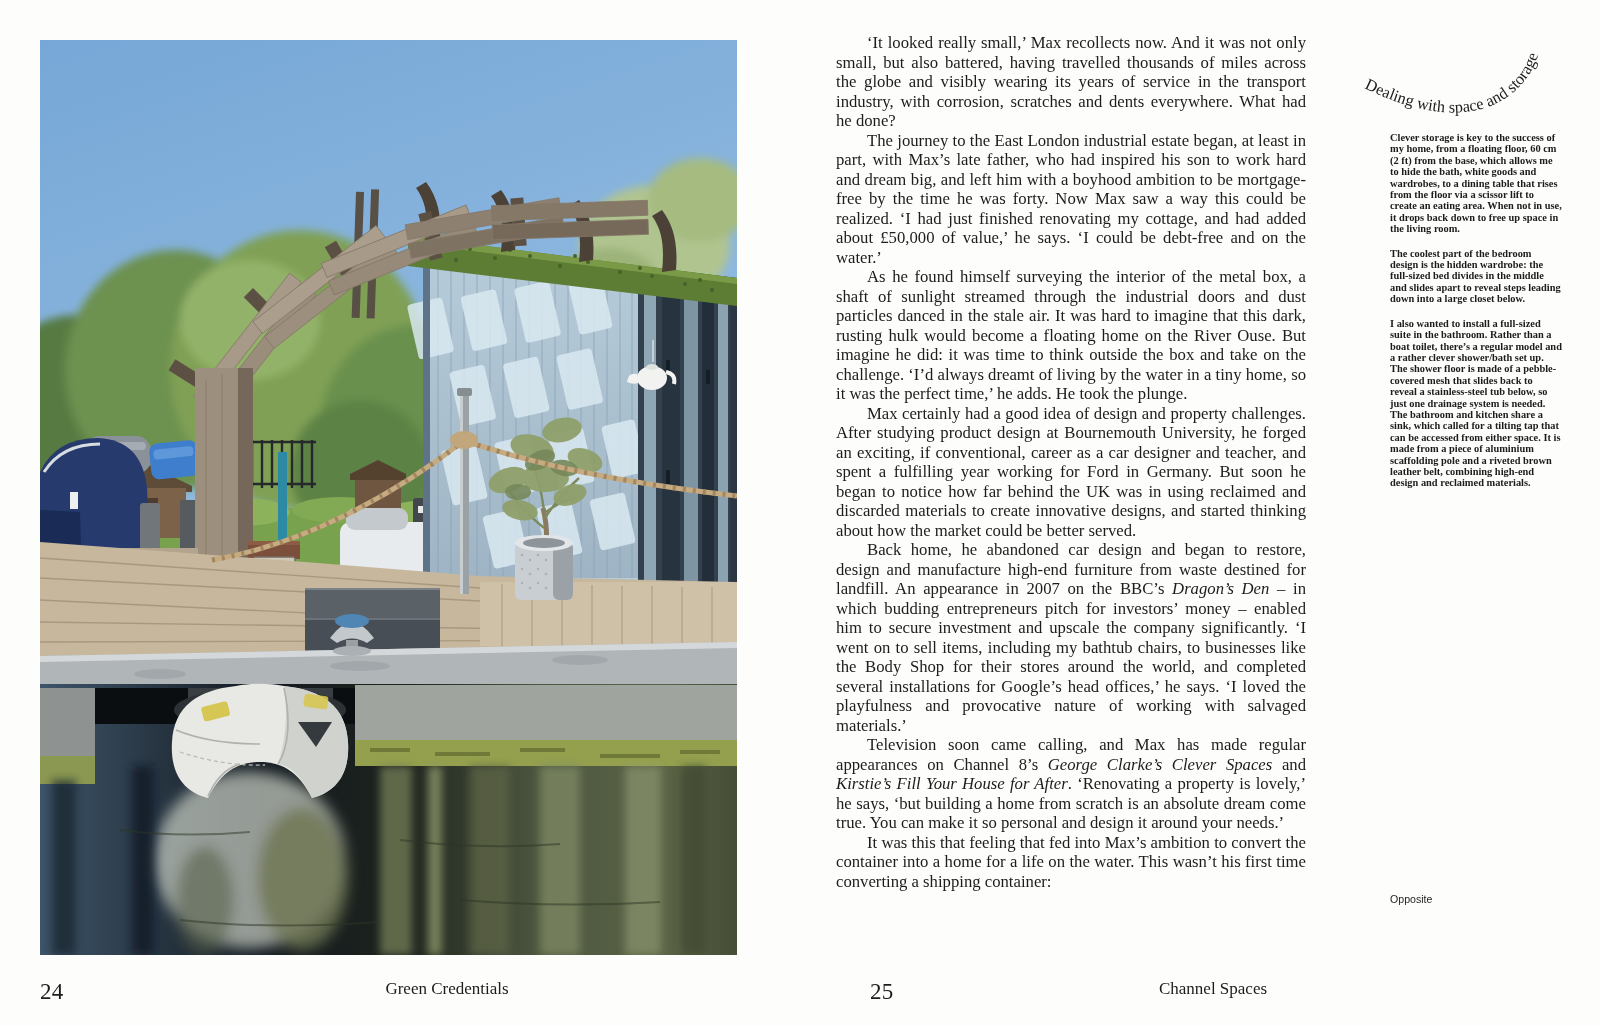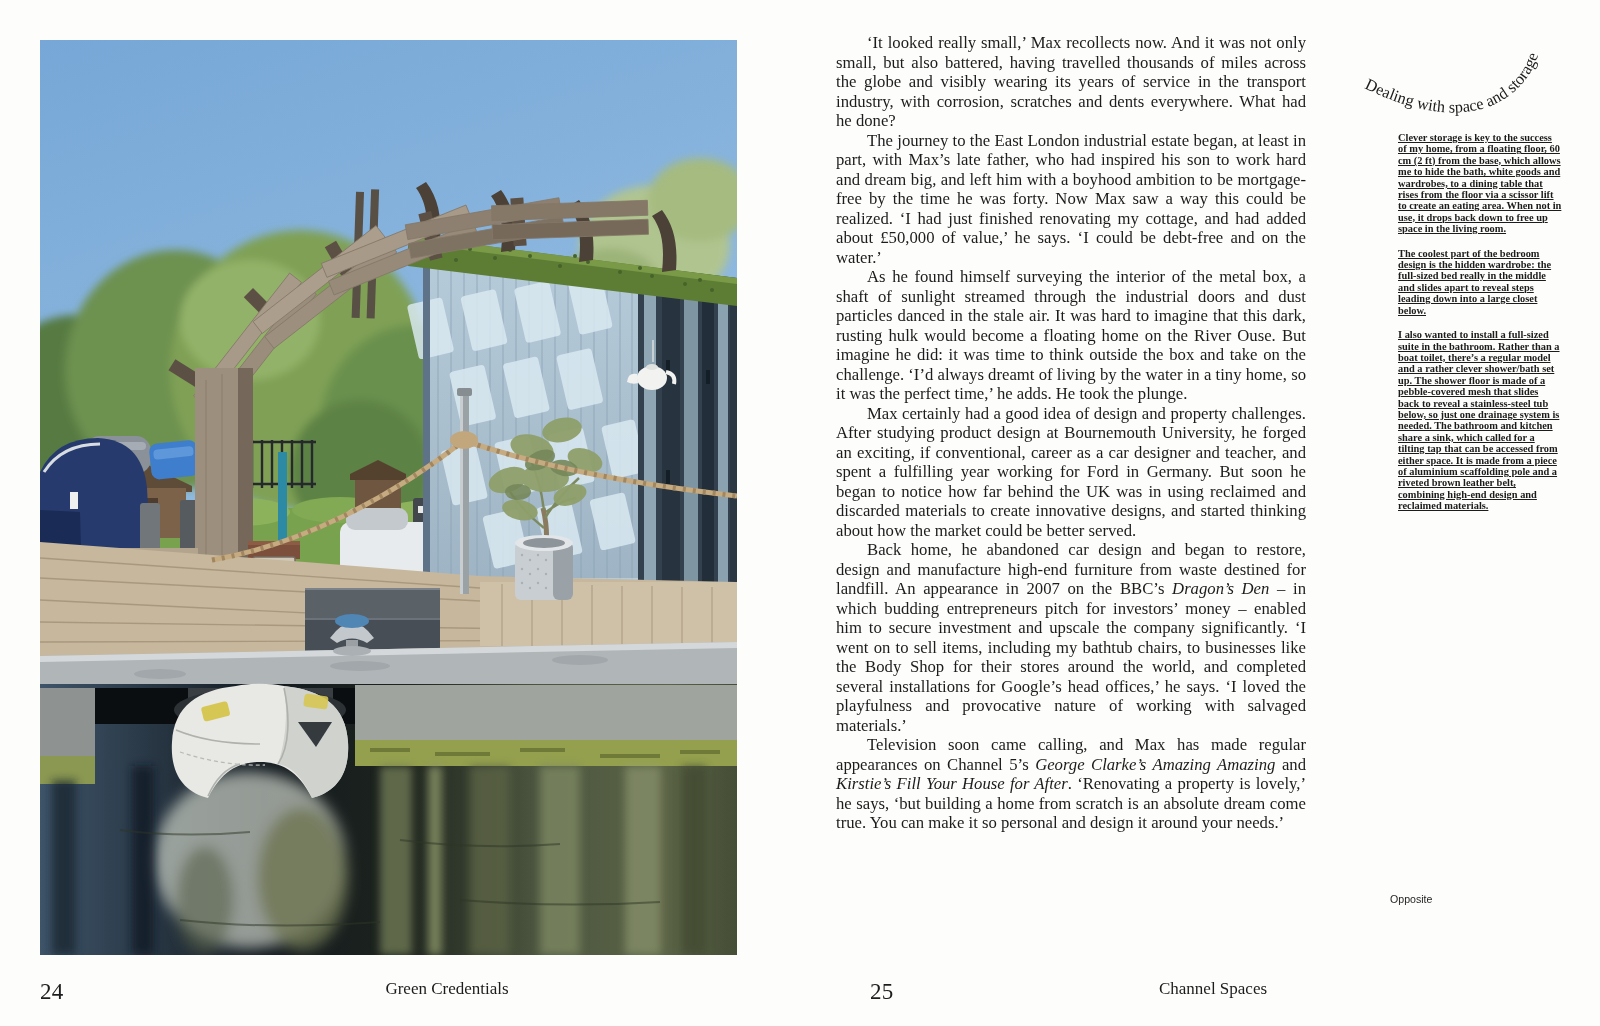--- a/index.html
+++ b/index.html
@@ -25,21 +25,21 @@
   }
   .body-text p{margin:0;text-indent:31px;}
   .body-text em{font-style:italic;}
   
   .curved-heading{position:absolute;left:1358px;top:28px;width:212px;height:118px;}
   
   .margin-notes{
     position:absolute;left:1390px;top:132px;width:172px;
     font-size:10.4px;line-height:11.4px;font-weight:bold;text-align:left;
   }
-  .margin-notes p{margin:0 0 13px 8px;text-decoration:underline;}
+  .margin-notes p{margin:0 0 13px 0;}
   
   .caption{
     position:absolute;left:1390px;top:893px;width:180px;
     font-family:"Liberation Sans", sans-serif;
     font-size:10.6px;line-height:12.6px;color:#1f1f1f;
   }
   .caption .cap-label{margin-bottom:7px;}
 </style>
 </head>
 <body>
@@ -406,35 +406,36 @@
 
   <span class="folio folio-left">24</span>
   <span class="running running-left">Green Credentials</span>
 
   <div class="body-text" id="bodyText">
       <p><span>‘It looked really small,’ Max recollects now. And it was not only small, but also battered, having travelled thousands of miles across the globe and visibly wearing its years of service in the transport industry, with corrosion, scratches and dents everywhere. What had he done?</span></p>
       <p><span>The journey to the East London industrial estate began, at least in part, with Max’s late father, who had inspired his son to work hard and dream big, and left him with a boyhood ambition to be mortgage-free by the time he was forty. Now Max saw a way this could be realized. ‘I had just finished renovating my cottage, and had added about £50,000 of value,’ he says. ‘I could be debt-free and on the water.’</span></p>
       <p><span>As he found himself surveying the interior of the metal box, a shaft of sunlight streamed through the industrial doors and dust particles danced in the stale air. It was hard to imagine that this dark, rusting hulk would become a floating home on the River Ouse. But imagine he did: it was time to think outside the box and take on the challenge. ‘I’d always dreamt of living by the water in a tiny home, so it was the perfect time,’ he adds. He took the plunge.</span></p>
       <p><span>Max certainly had a good idea of design and property challenges. After studying product design at Bournemouth University, he forged an exciting, if conventional, career as a car designer and teacher, and spent a fulfilling year working for Ford in Germany. But soon he began to notice how far behind the UK was in using reclaimed and discarded materials to create innovative designs, and started thinking about how the market could be better served.</span></p>
       <p><span>Back home, he abandoned car design and began to restore, design and manufacture high-end furniture from waste destined for landfill. An appearance in 2007 on the BBC’s </span><em>Dragon’s Den</em><span> – in which budding entrepreneurs pitch for investors’ money – enabled him to secure investment and upscale the company significantly. ‘I went on to sell items, including my bathtub chairs, to businesses like the Body Shop for their stores around the world, and completed several installations for Google’s head offices,’ he says. ‘I loved the playfulness and provocative nature of working with salvaged materials.’</span></p>
-      <p><span>Television soon came calling, and Max has made regular appearances on Channel 5’s </span><em>George Clarke’s Amazing Amazing</em><span> and </span><em>Kirstie’s Fill Your House for After</em><span>. ‘Renovating a property is lovely,’ he says, ‘but building a home from scratch is an absolute dream come true. You can make it so personal and design it around your needs.’</span></p>
+      <p><span>Television soon came calling, and Max has made regular appearances on Channel 8’s </span><em>George Clarke’s Clever Spaces</em><span> and </span><em>Kirstie’s Fill Your House for After</em><span>. ‘Renovating a property is lovely,’ he says, ‘but building a home from scratch is an absolute dream come true. You can make it so personal and design it around your needs.’</span></p>
+      <p><span>It was this that feeling that fed into Max’s ambition to convert the container into a home for a life on the water. This wasn’t his first time converting a shipping container:</span></p>
     </div>
 
   <svg class="curved-heading" viewBox="0 0 212 118">
     <defs>
       <path id="hcurve" d="M 6,60 Q 80,96 130,79 Q 178,60 185,6" fill="none"></path>
     </defs>
     <text font-family="'Liberation Serif', serif" font-size="16.3" fill="#1c1c1c">
       <textPath href="#hcurve">Dealing with space and storage</textPath>
     </text>
   </svg>
 
   <div class="margin-notes" id="marginNotes">
       <p>Clever storage is key to the success of my home, from a floating floor, 60 cm (2 ft) from the base, which allows me to hide the bath, white goods and wardrobes, to a dining table that rises from the floor via a scissor lift to create an eating area. When not in use, it drops back down to free up space in the living room.</p>
-      <p>The coolest part of the bedroom design is the hidden wardrobe: the full-sized bed really in the middle and slides apart to reveal steps leading down into a large closet below.</p>
+      <p>The coolest part of the bedroom design is the hidden wardrobe: the full-sized bed divides in the middle and slides apart to reveal steps leading down into a large closet below.</p>
       <p>I also wanted to install a full-sized suite in the bathroom. Rather than a boat toilet, there’s a regular model and a rather clever shower/bath set up. The shower floor is made of a pebble-covered mesh that slides back to reveal a stainless-steel tub below, so just one drainage system is needed. The bathroom and kitchen share a sink, which called for a tilting tap that can be accessed from either space. It is made from a piece of aluminium scaffolding pole and a riveted brown leather belt, combining high-end design and reclaimed materials.</p>
     </div>
 
   <div class="caption">
     <div class="cap-label">Opposite</div>
   </div>
 
   <span class="folio folio-right">25</span>
   <span class="running running-right">Channel Spaces</span>
 

